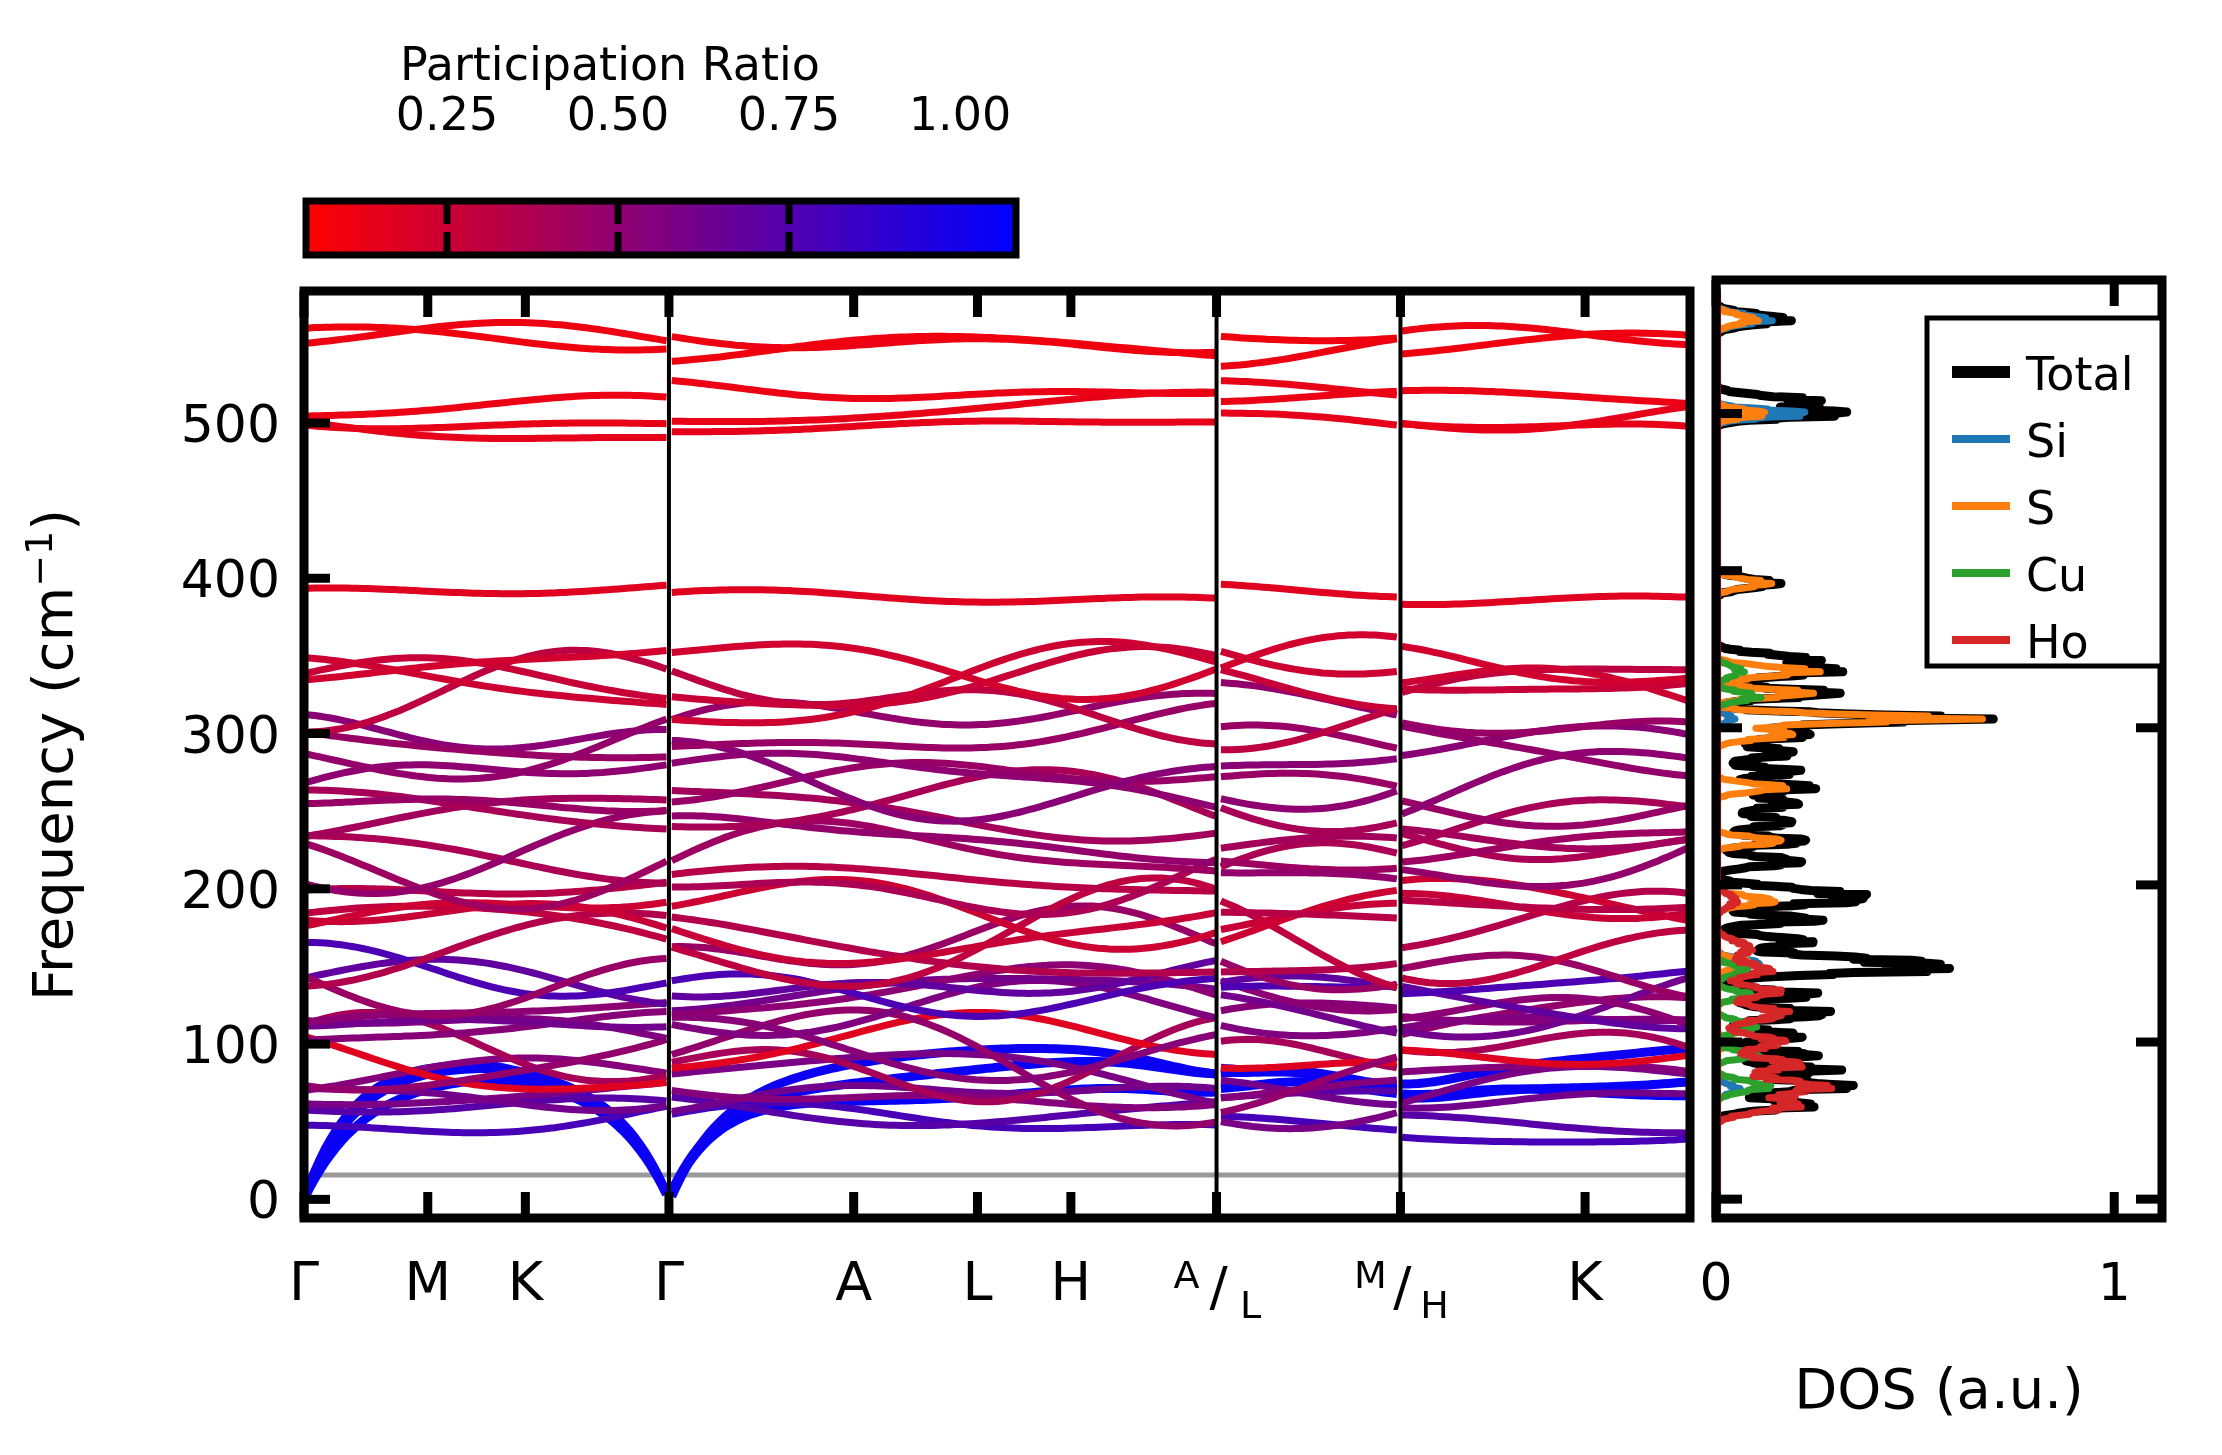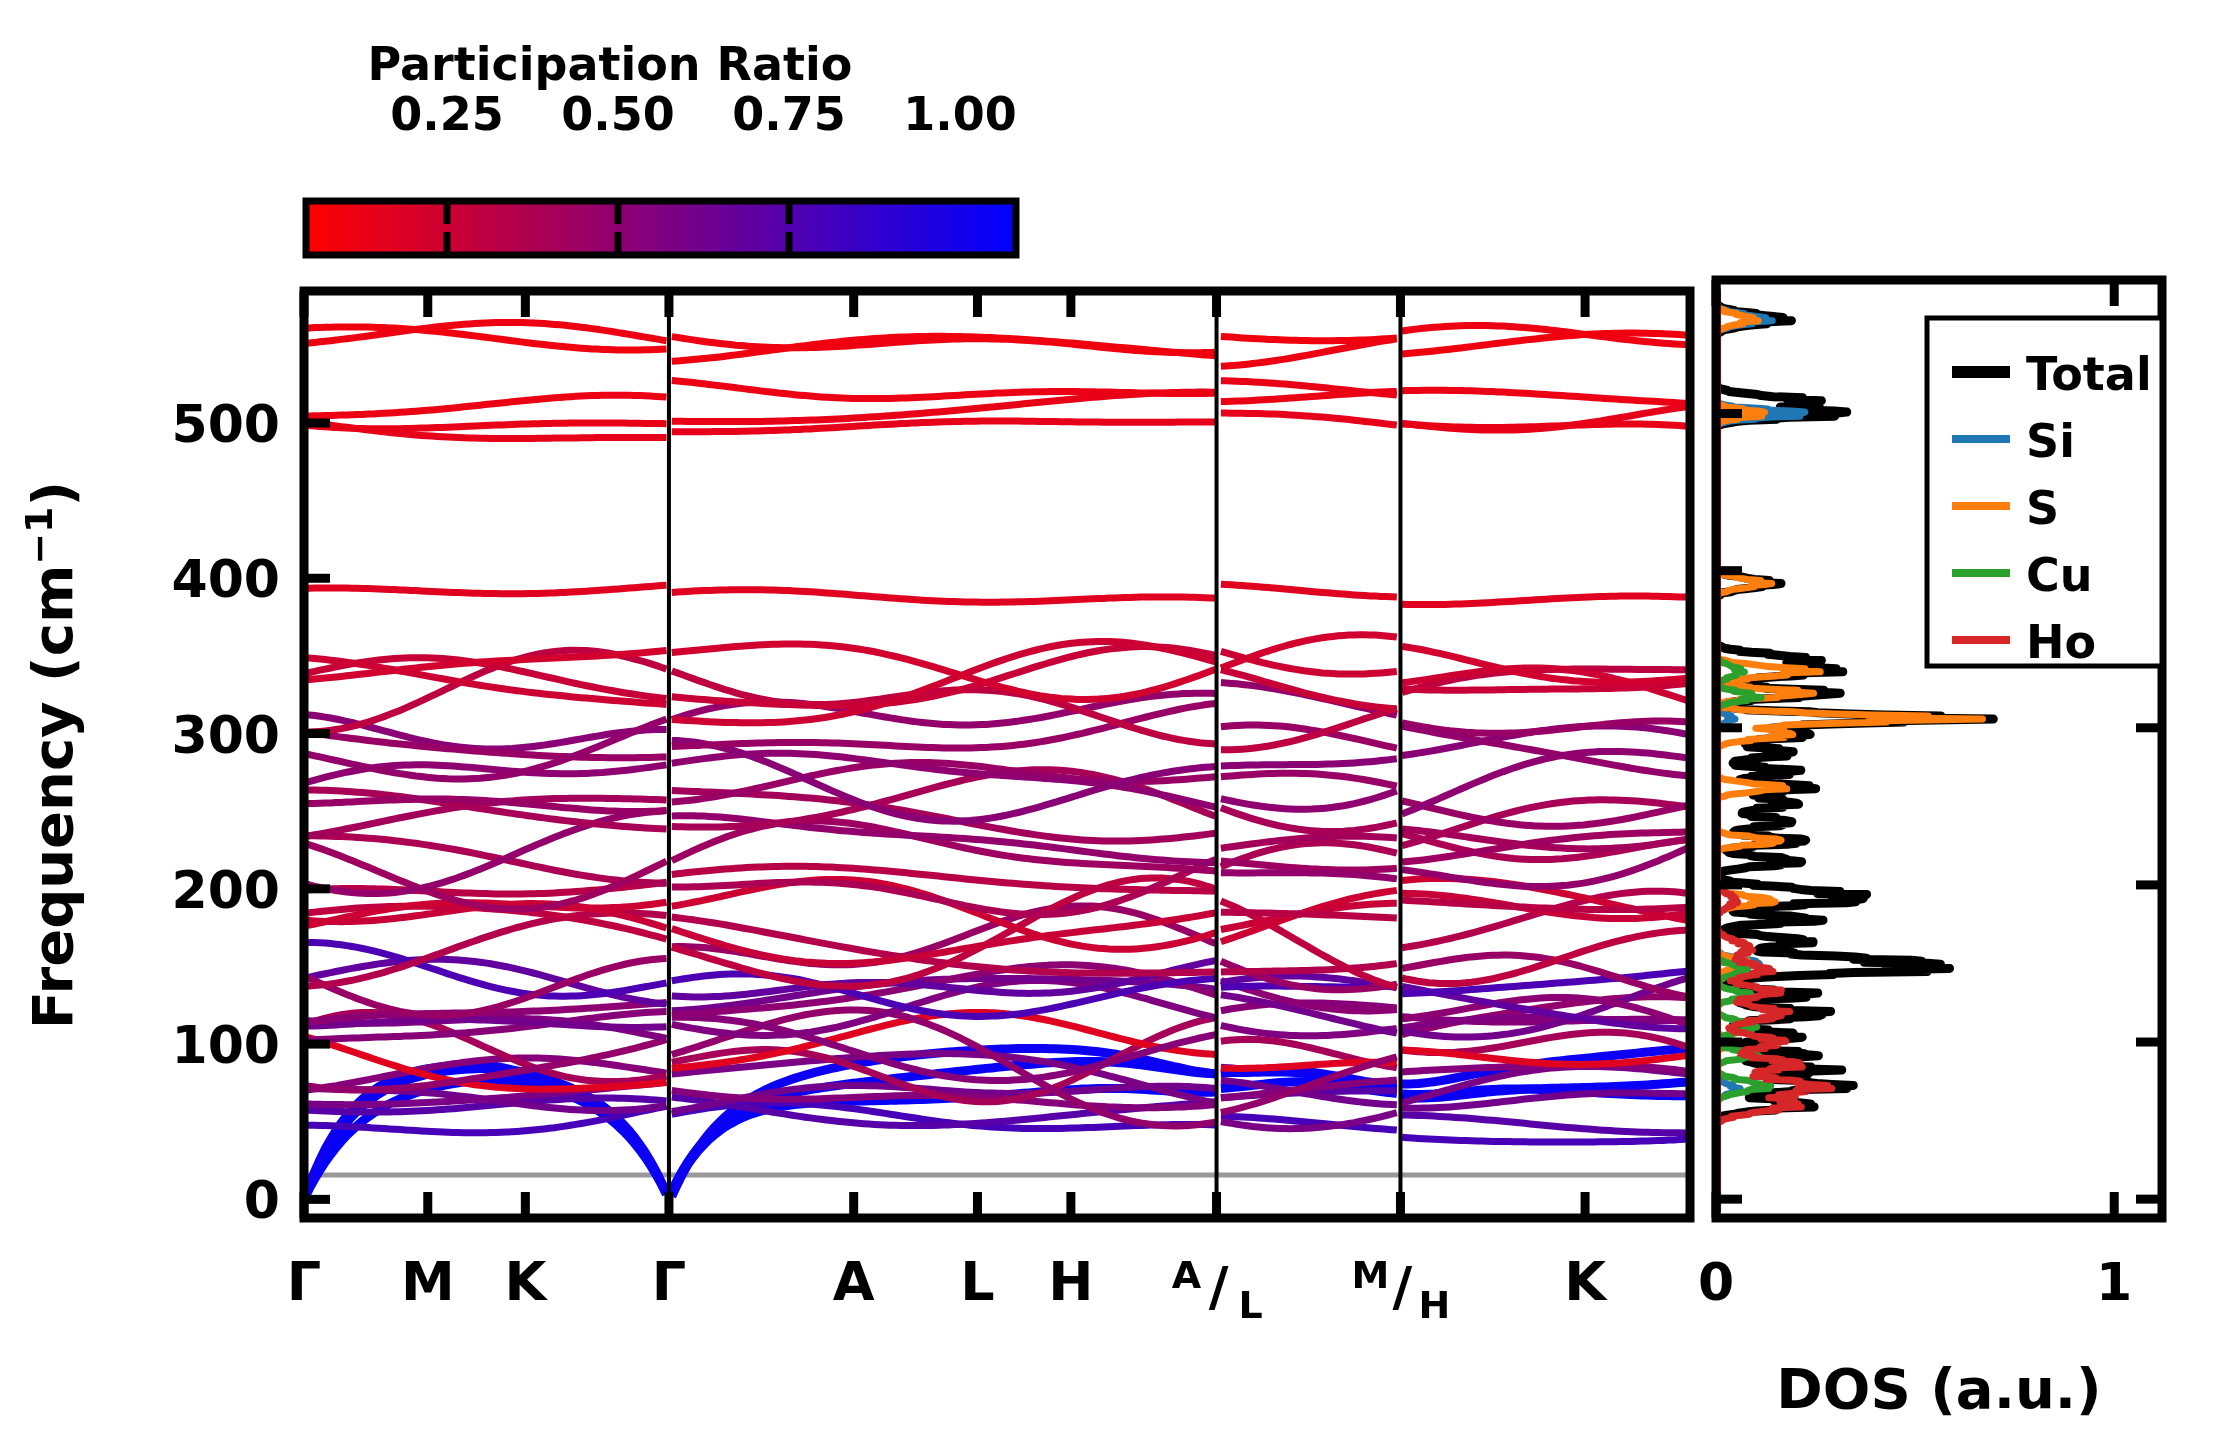--- a/index.html
+++ b/index.html
@@ -1,17 +1,17 @@
 <!DOCTYPE html>
 <html><head>
 <meta charset="utf-8">
 <style>
   html,body{margin:0;padding:0;background:#fff;}
   body{width:2222px;height:1455px;position:relative;font-family:"DejaVu Sans",sans-serif;overflow:hidden;}
-  .fig{position:absolute;left:0;top:0;width:2222px;height:1455px;font-weight:bold;}
+  .fig{position:absolute;left:0;top:0;width:2222px;height:1455px;}
   svg{display:block;}
   text{font-family:"DejaVu Sans",sans-serif;fill:#000;}
   .cbTitle{font-size:46px;}
   .cbTick{font-size:46px;}
   .axTick{font-size:52px;}
   .axLabel{font-size:56px;}
   .kTick{font-size:54px;}
   .kTickSmall{font-size:38px;}
   .legTxt{font-size:46px;}
 </style>

